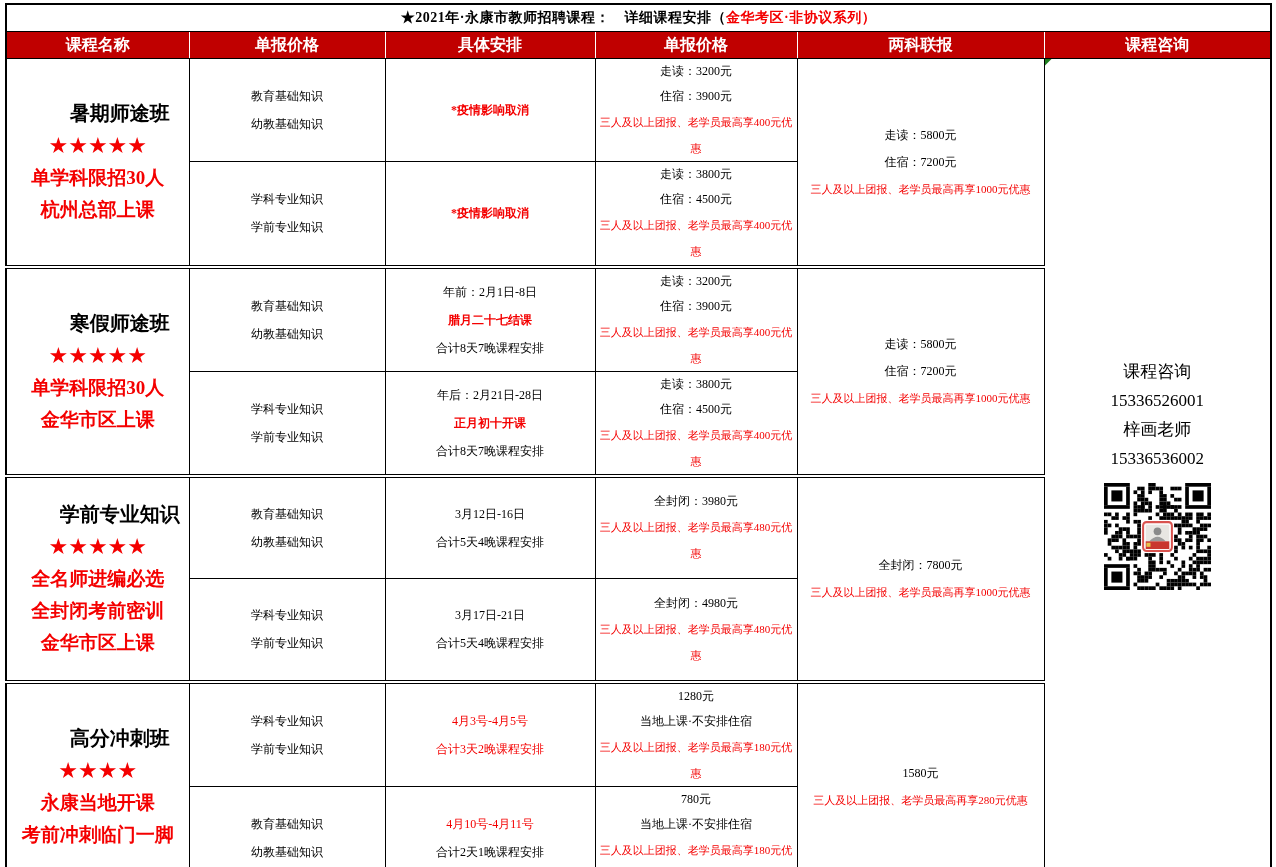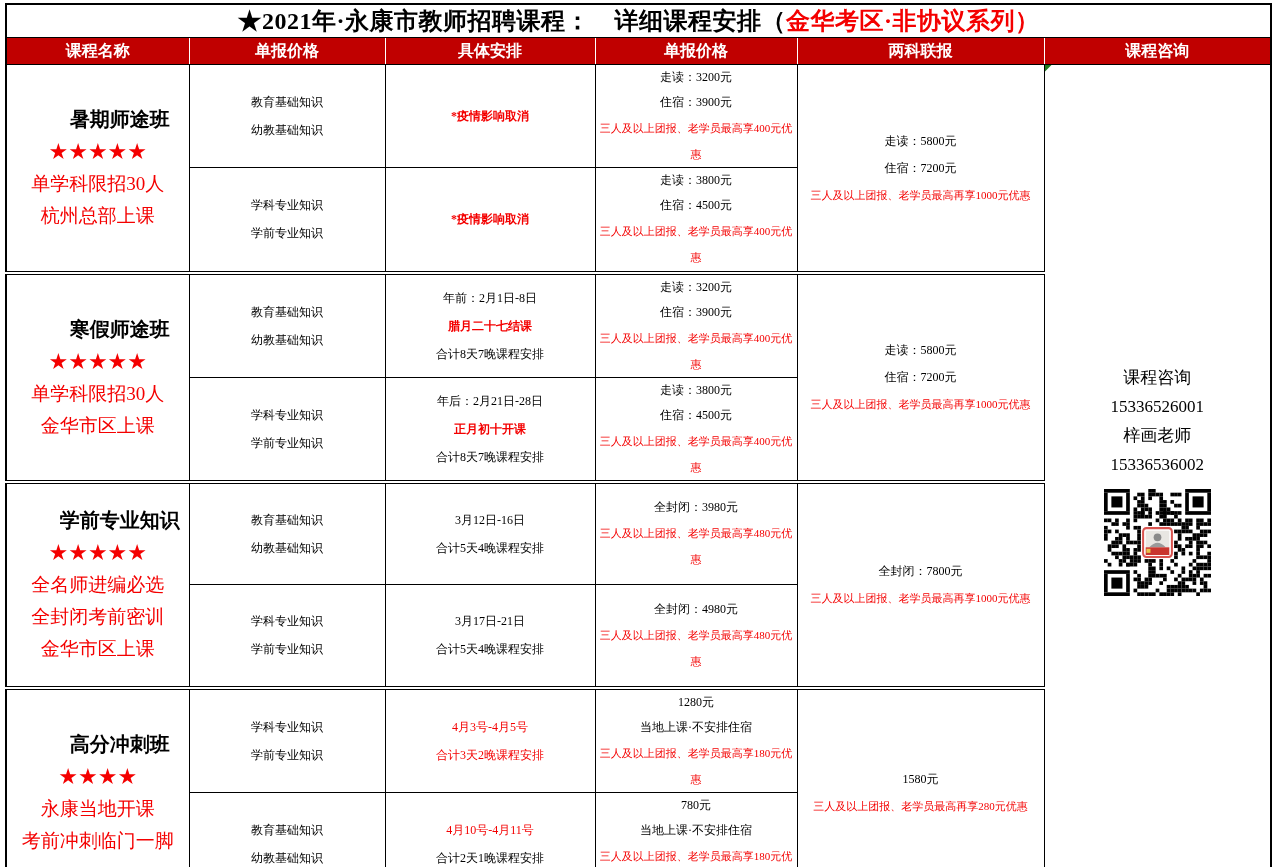--- a/index.html
+++ b/index.html
@@ -3,37 +3,37 @@
 <meta charset="utf-8">
 <style>
   html,body{margin:0;padding:0;background:#fff;}
   body{width:1276px;height:867px;overflow:hidden;
        font-family:"Liberation Serif","DejaVu Serif",serif;color:#000;}
   .page{padding:3px 5px 0 5px;}
   table.main{border-collapse:collapse;table-layout:fixed;width:1265px;border:2px solid #000;}
   td,th{border:1px solid #000;padding:0;text-align:center;vertical-align:middle;overflow:hidden;}
   
   tr.title-row td{height:26px;border-bottom:1px solid #000;background:#fff;
-                  font-size:24px;font-weight:bold;letter-spacing:.5px;}
+                  font-size:14px;font-weight:bold;letter-spacing:.5px;}
   .red{color:var(--accent-red,#f00);}
   .bold{font-weight:bold;font-family:Liberation Serif, serif;}
   
   tr.header-row th{height:26px;background:var(--header-bg,#c00000);color:#fff;
                    font-size:16px;font-weight:bold;
                    border-left:1px solid #fff;border-right:1px solid #fff;
                    border-top:1px solid #000;border-bottom:1px solid #000;margin-left:40px;}
   
   tr.h95{height:95px}tr.h105{height:105px}tr.h102{height:102px}tr.h103{height:103px}
   tr.h100{height:100px}tr.h97{height:97px}
   
   tr.gsep td{border-top:4px double #000;}
   
   .cname{font-size:20px;font-weight:bold;line-height:33px;margin-left:44px;}
   .stars{color:var(--accent-red,#f00);font-size:22px;line-height:32px;letter-spacing:0;}
-  .note{color:var(--accent-red,#f00);font-size:19px;font-weight:normal;line-height:32px;}
+  .note{color:var(--accent-red,#f00);font-size:19px;font-weight:bold;line-height:32px;}
   
   .ln{font-size:12px;line-height:28px;}
   .price-cell .ln{line-height:25px;}
   .disc{color:var(--accent-red,#f00);font-size:11px;line-height:26px;padding:0 2px;}
   .combo-cell .ln{line-height:27px;}
   .combo-cell .disc{padding:0 4px;}
   
   .consult-cell{position:relative;}
   .consult-line{font-size:17px;line-height:29px;}
   .qr{display:block;width:107px;height:107px;margin:10px auto 0 auto;}

